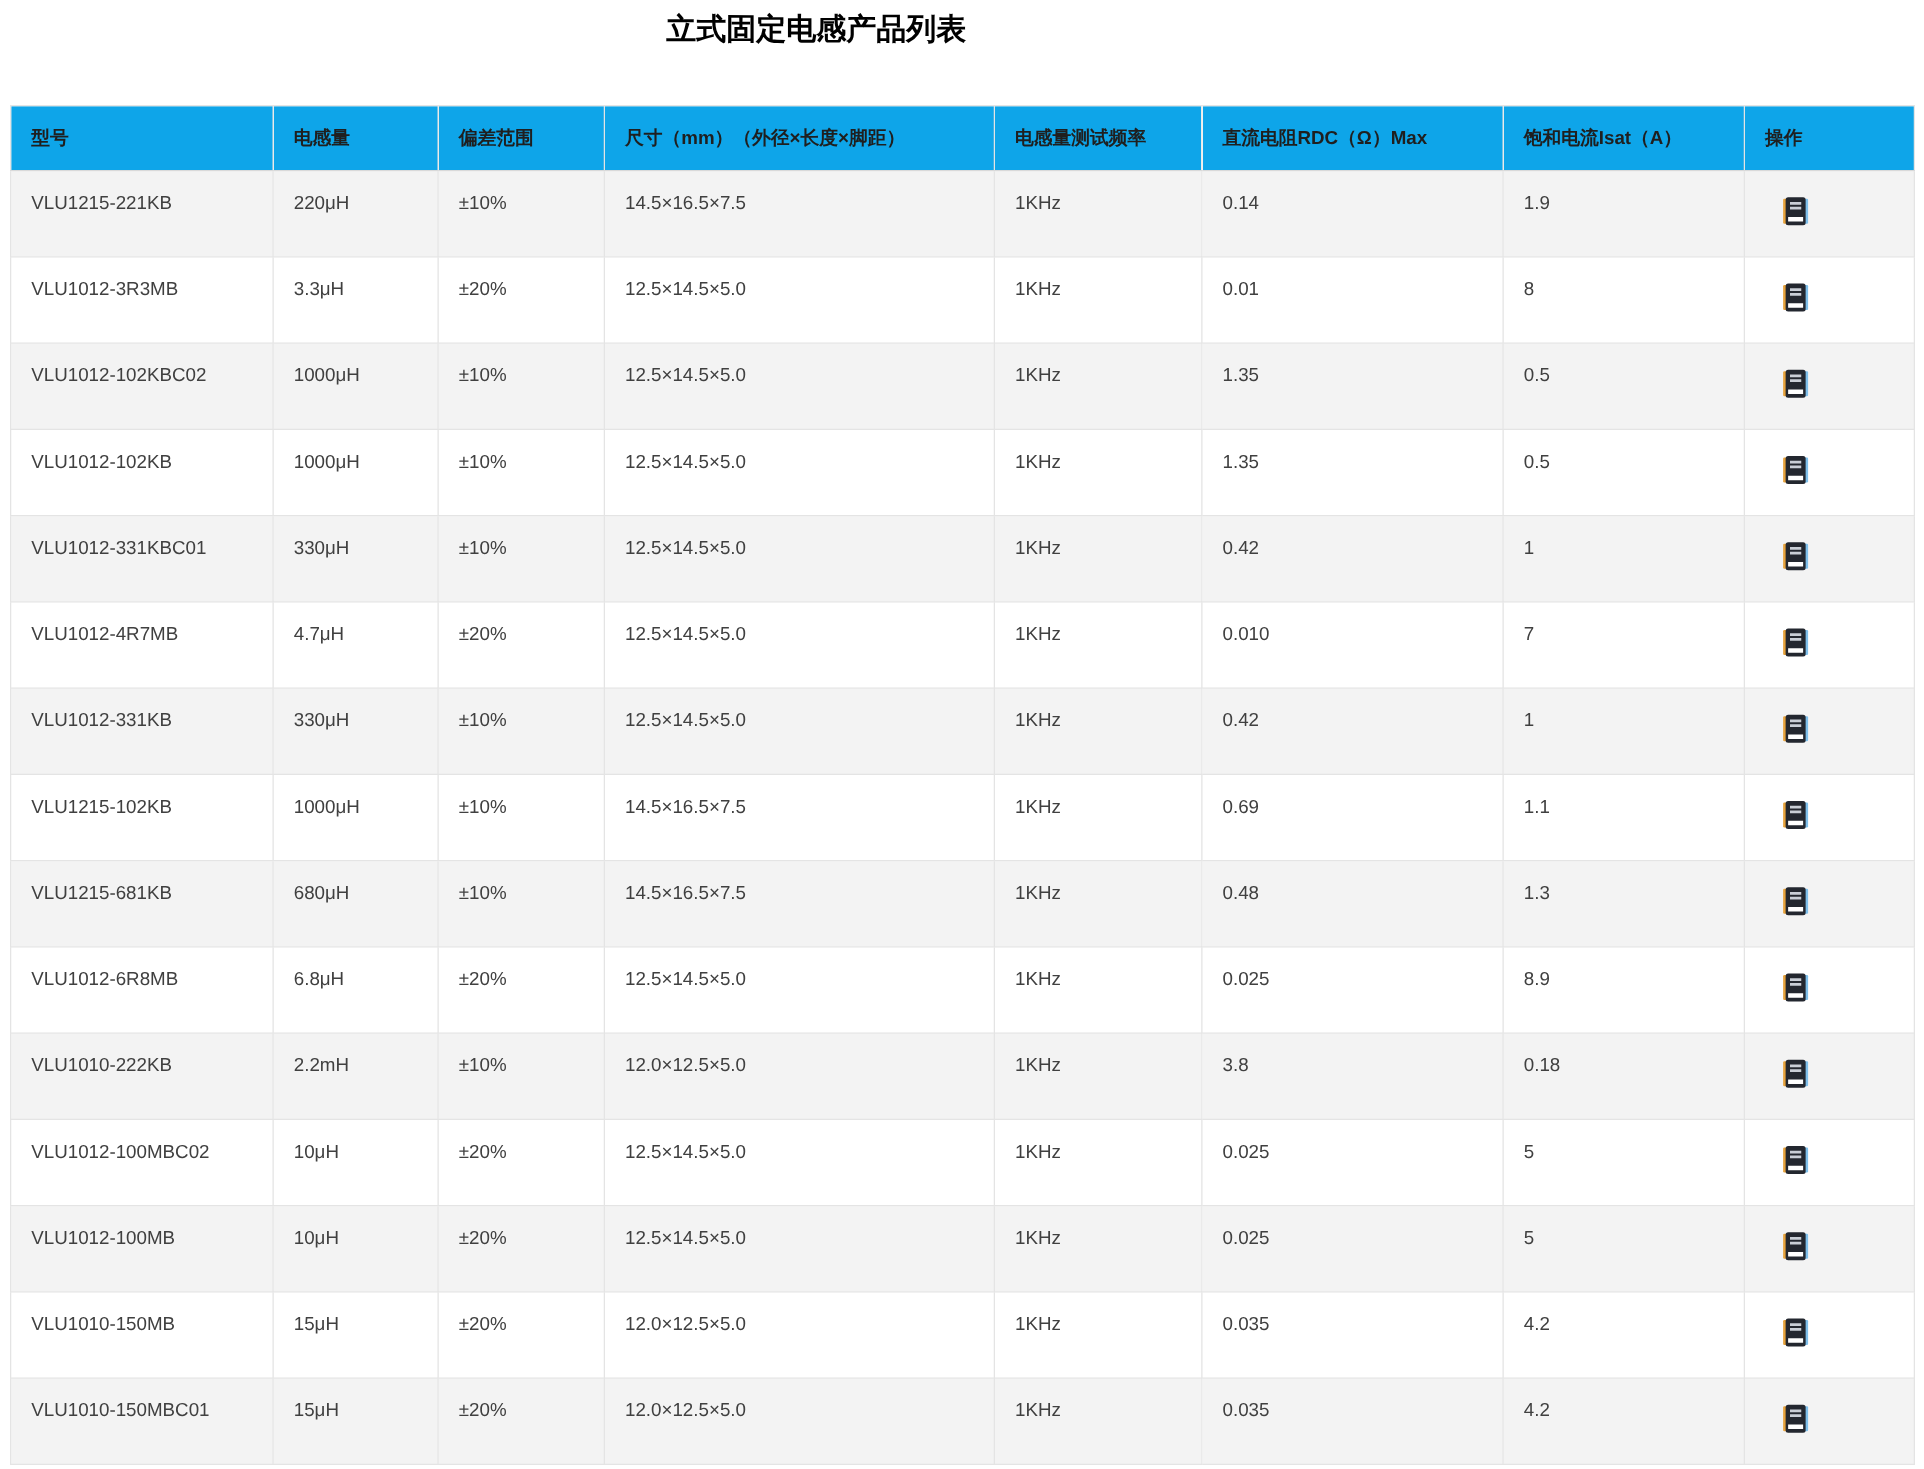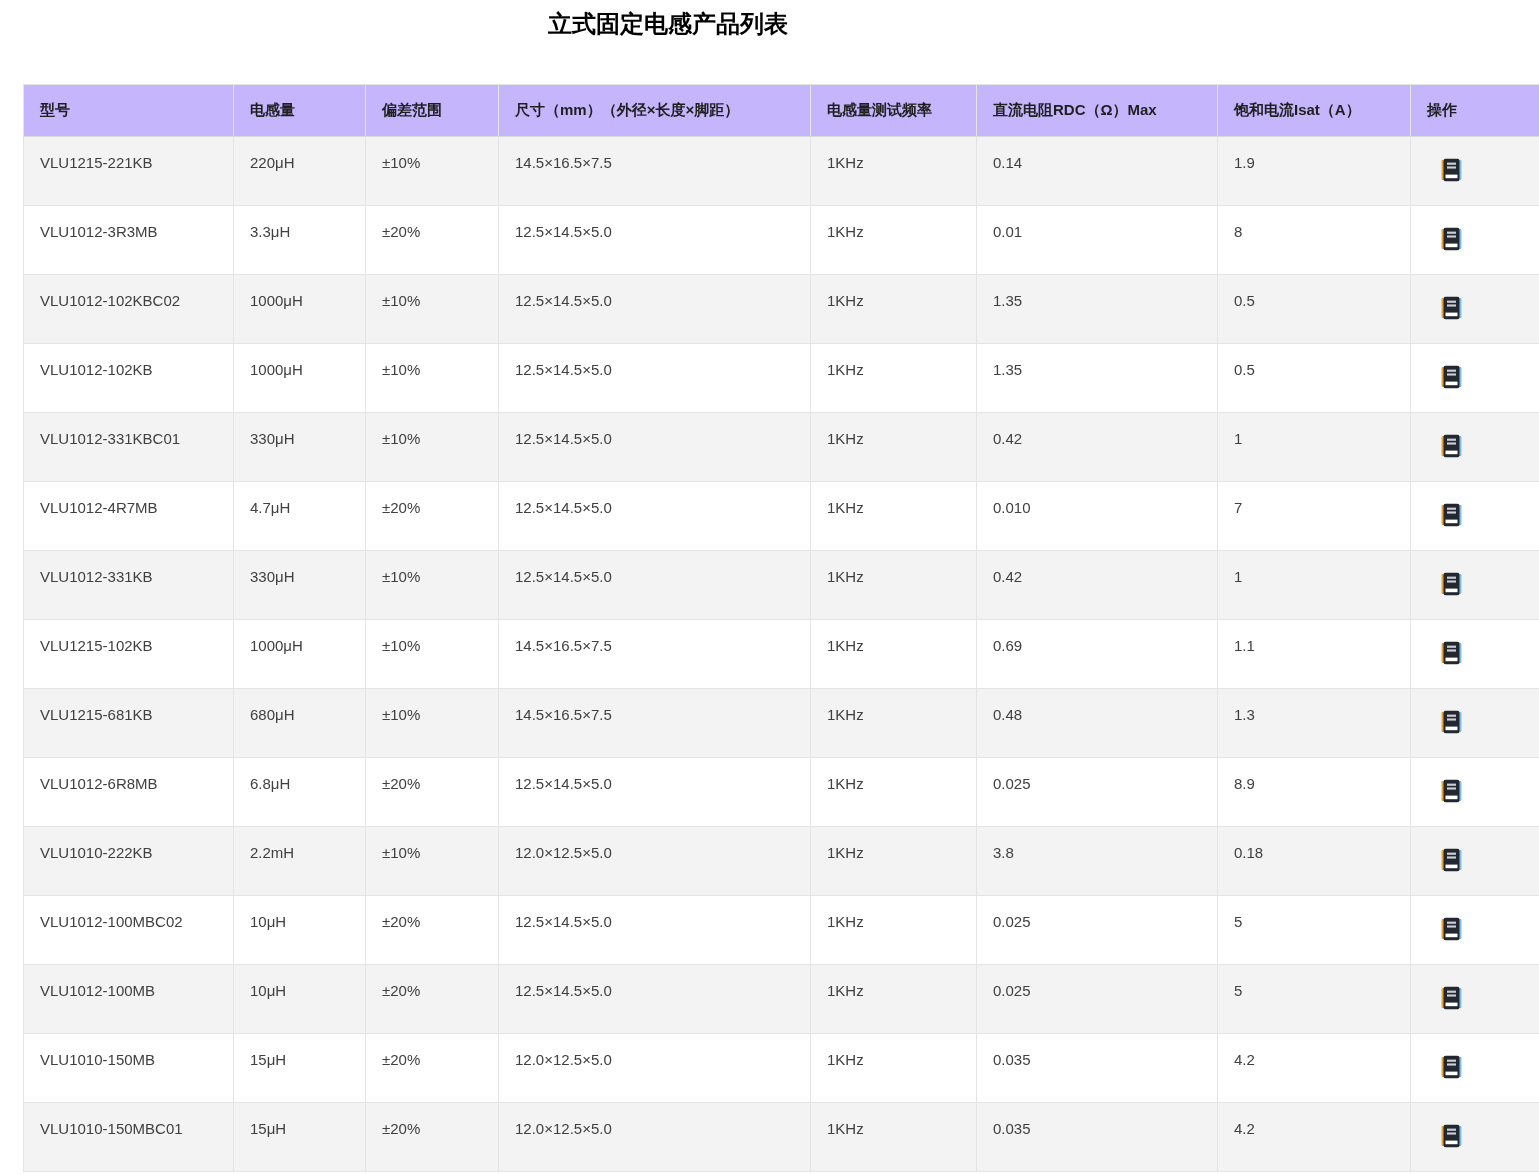--- a/index.html
+++ b/index.html
@@ -6,21 +6,20 @@
   html, body {
     margin: 0;
     padding: 0;
     background: #ffffff;
     font-family: "Liberation Sans", "DejaVu Sans", sans-serif;
     color: #404040;
   }
   .page {
     width: 1306px;
     min-height: 1175px;
-    margin-left: 15px;
   }
   .page-title {
     margin: 0;
     padding: 10px 0 0 0;
     text-align: center;
     font-size: 24px;
     line-height: 28px;
     font-weight: bold;
     color: #000000;
   }
@@ -39,21 +38,21 @@
     padding: 16px;
     font-size: 15px;
     overflow: hidden;
     white-space: nowrap;
   }
   .product-table thead th {
     height: 50px;
     vertical-align: middle;
     font-weight: bold;
     color: #1f1f1f;
-    background: #c4b5fd;
+    background: #0ea5e9;
     border-bottom: 1px solid #d9d9d9;
   }
   .product-table tbody td {
     height: 69px;
     vertical-align: top;
     padding-top: 17px;
     color: #404040;
     background: #ffffff;
   }
   .product-table tbody tr:nth-child(odd) td {

